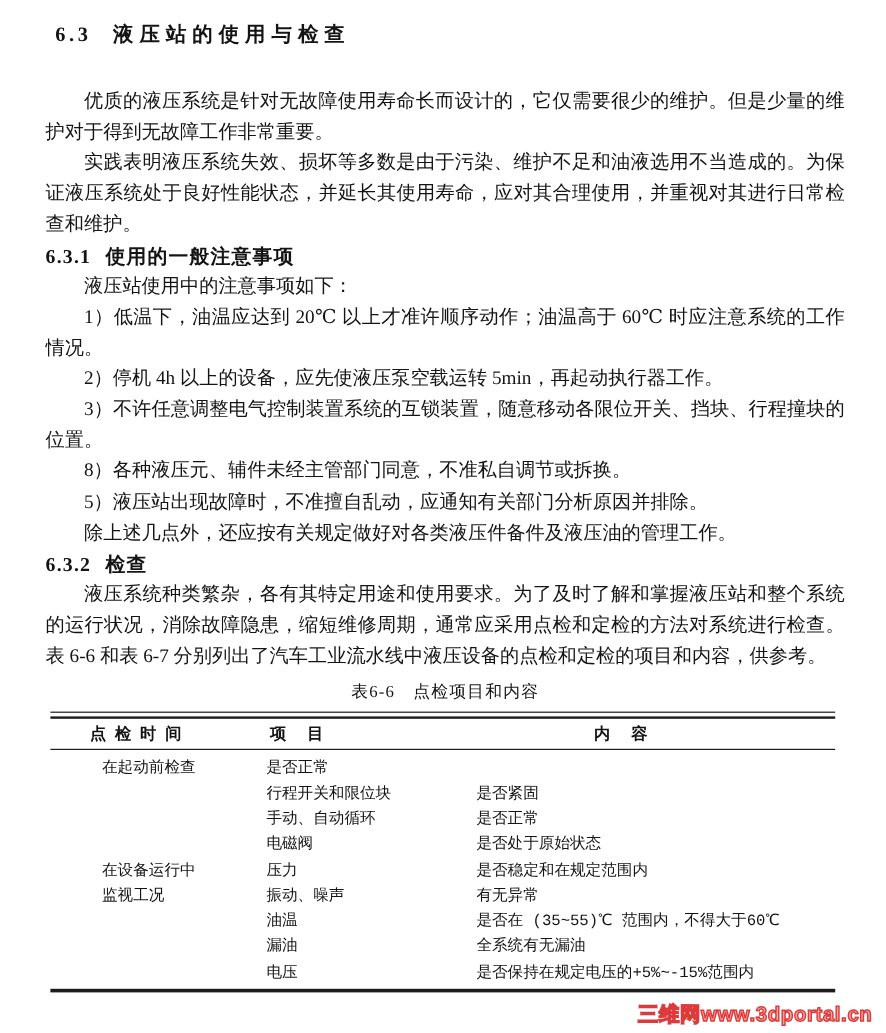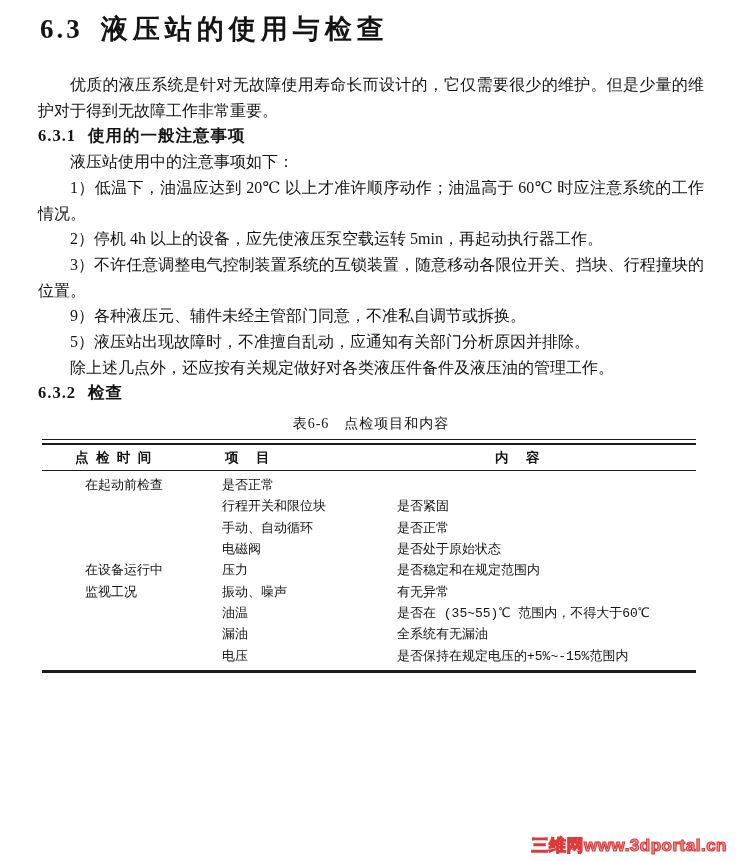--- a/index.html
+++ b/index.html
@@ -12,24 +12,24 @@
     overflow:hidden;
   }
   .page{
     position:absolute;top:0;left:0;width:738px;height:861px;
   }
   .content{
     padding:14px 34px 0 38px;
   }
   
   .chapter-heading{
-    font-size:27px;
+    font-size:17px;
     font-weight:bold;
     line-height:30px;
-    margin:0 0 28px 2px;
+    margin:0 0 28px 8px;
     letter-spacing:1px;
     white-space:nowrap;
   }
   .chapter-heading .num{margin-right:18px;letter-spacing:3px;}
   .chapter-heading .ttl{letter-spacing:5px;}
   
   .bodytext{
     font-size:16px;
     line-height:25.7px;
     text-align:justify;
@@ -107,35 +107,37 @@
 
 <div class="page">
   <div class="content">
 
     <h1 class="chapter-heading">
       <span class="num">6.3</span><span class="ttl">液压站的使用与检查</span>
     </h1>
 
     <div class="bodytext">
       <p>优质的液压系统是针对无故障使用寿命长而设计的，它仅需要很少的维护。但是少量的维护对于得到无故障工作非常重要。</p>
+      <p>实践表明液压系统失效、损坏等多数是由于污染、维护不足和油液选用不当造成的。为保证液压系统处于良好性能状态，并延长其使用寿命，应对其合理使用，并重视对其进行日常检查和维护。</p>
 
       <h2 class="sec-heading">
         <span class="num">6.3.1</span><span class="ttl">使用的一般注意事项</span>
       </h2>
       <p>液压站使用中的注意事项如下：</p>
       <p>1）低温下，油温应达到 20℃ 以上才准许顺序动作；油温高于 60℃ 时应注意系统的工作情况。</p>
       <p>2）停机 4h 以上的设备，应先使液压泵空载运转 5min，再起动执行器工作。</p>
       <p>3）不许任意调整电气控制装置系统的互锁装置，随意移动各限位开关、挡块、行程撞块的位置。</p>
-      <p>9）各种液压元、辅件未经主管部门同意，不准私自调节或拆换。</p>
+      <p>8）各种液压元、辅件未经主管部门同意，不准私自调节或拆换。</p>
       <p>5）液压站出现故障时，不准擅自乱动，应通知有关部门分析原因并排除。</p>
       <p>除上述几点外，还应按有关规定做好对各类液压件备件及液压油的管理工作。</p>
 
       <h2 class="sec-heading">
         <span class="num">6.3.2</span><span class="ttl">检查</span>
       </h2>
+      <p>液压系统种类繁杂，各有其特定用途和使用要求。为了及时了解和掌握液压站和整个系统的运行状况，消除故障隐患，缩短维修周期，通常应采用点检和定检的方法对系统进行检查。表 6-6 和表 6-7 分别列出了汽车工业流水线中液压设备的点检和定检的项目和内容，供参考。</p>
     </div>
 
     <div class="table-block">
       <div class="tbl-caption">表6-6　点检项目和内容</div>
       <div class="tbl">
         <div class="tbl-toprule"></div>
         <div class="tbl-header">
           <div class="th-time">点 检 时 间</div>
           <div class="th-item">项　目</div>
           <div class="th-content">内　容</div>

